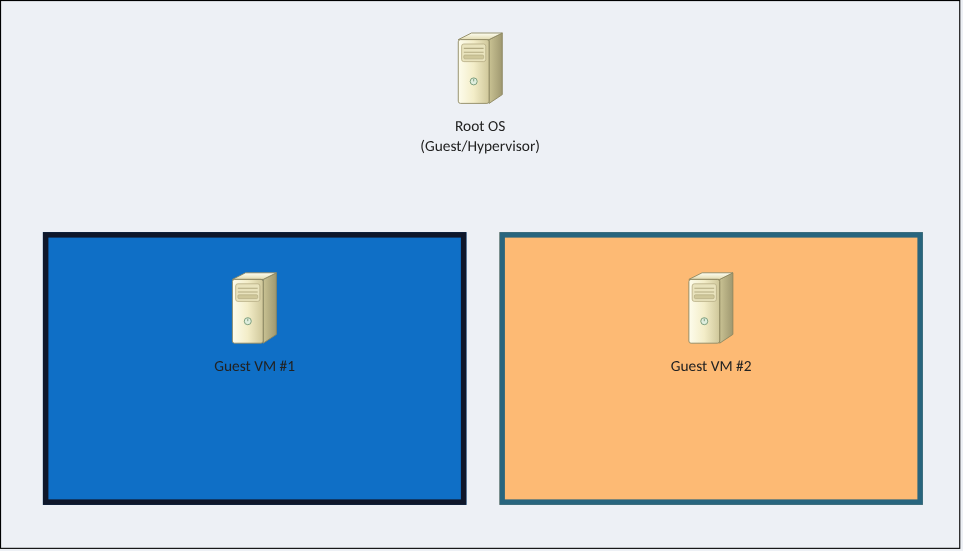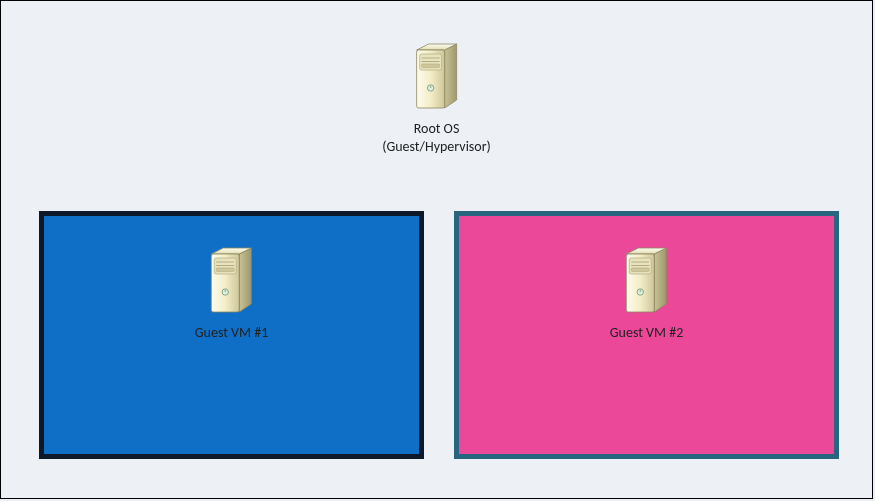--- a/index.html
+++ b/index.html
@@ -15,39 +15,39 @@
   .canvas {
     position: relative;
     width: 873px;
     height: 499px;
     border: 1px solid #000;
     background: #edf0f5;
     box-sizing: border-box;
   }
   .root-block {
     position: absolute;
-    top: 41px;
+    top: 27px;
     left: 50%;
     transform: translateX(-50%);
     text-align: center;
   }
   .root-label {
     margin-top: 6px;
     line-height: 1.25;
   }
   .guest-box {
     position: absolute;
     top: 210px;
     height: 248px;
     width: 385px;
     border: 5px solid #0f172a;
     box-sizing: border-box;
   }
   .guest-1 { left: 38px; background: #0f6fc6; }
-  .guest-2 { left: 453px; background: #ec4899; border-color:#28657e; }
+  .guest-2 { left: 453px; background: #fdba74; border-color:#28657e; }
   .vm-block {
     position: absolute;
     top: 30px;
     left: 50%;
     transform: translateX(-50%);
     text-align: center;
   }
   .vm-label { margin-top: 6px; }
 
   

